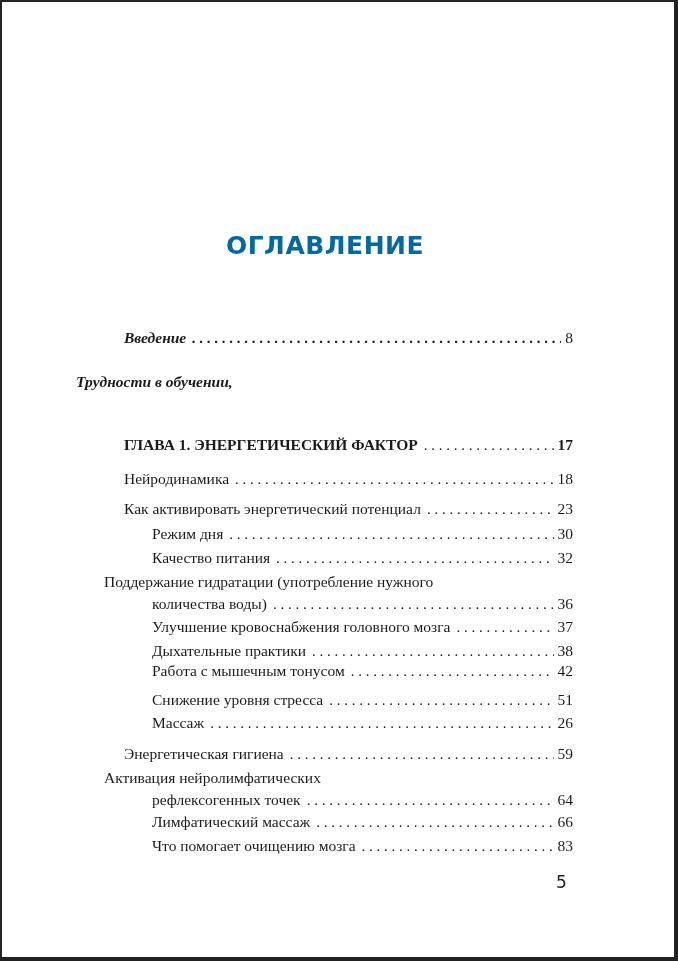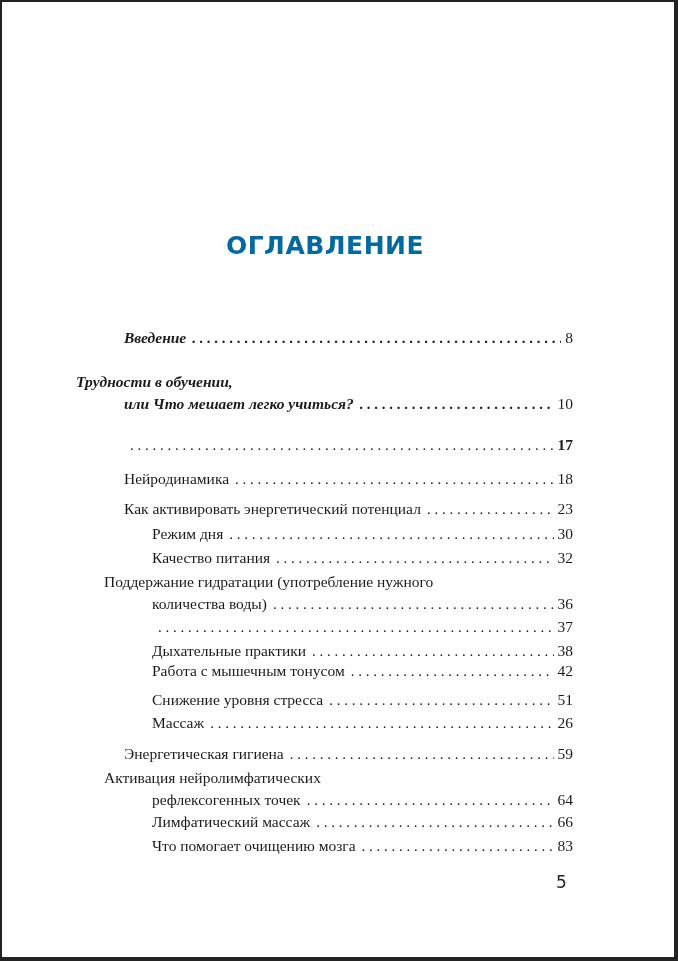--- a/index.html
+++ b/index.html
@@ -51,29 +51,25 @@
   <div class="entry italic" style="top:327px">
     <div class="line">
         <span class="label">Введение</span>
         <span class="dots"></span>
         <span class="page" style="font-style:normal;font-weight:normal">8</span>
       </div>
   </div>
 
   <div class="entry italic" style="top:371px">
     <div>Трудности в обучении,</div>
-    <div class="line">
-        <span class="label">или Что мешает легко учиться?</span>
-        <span class="dots"></span>
-        <span class="page" style="font-style:normal;font-weight:normal">10</span>
-      </div>
   </div>
 
   <div class="entry bold" style="top:434px">
     <div class="line">
+        <span class="label">ГЛАВА 1. ЭНЕРГЕТИЧЕСКИЙ ФАКТОР</span>
         <span class="dots" style="font-weight:normal"></span>
         <span class="page" style="font-weight:bold">17</span>
       </div>
   </div>
 
   <div class="entry" style="top:468px">
     <div class="line">
         <span class="label">Нейродинамика</span>
         <span class="dots"></span>
         <span class="page">18</span>
@@ -108,20 +104,21 @@
     <div>Поддержание гидратации (употребление нужного</div>
     <div class="line">
         <span class="label">количества воды)</span>
         <span class="dots"></span>
         <span class="page">36</span>
       </div>
   </div>
 
   <div class="entry sub" style="top:616px">
     <div class="line">
+        <span class="label">Улучшение кровоснабжения головного мозга</span>
         <span class="dots"></span>
         <span class="page">37</span>
       </div>
   </div>
 
   <div class="entry sub" style="top:640px">
     <div class="line">
         <span class="label">Дыхательные практики</span>
         <span class="dots"></span>
         <span class="page">38</span>

